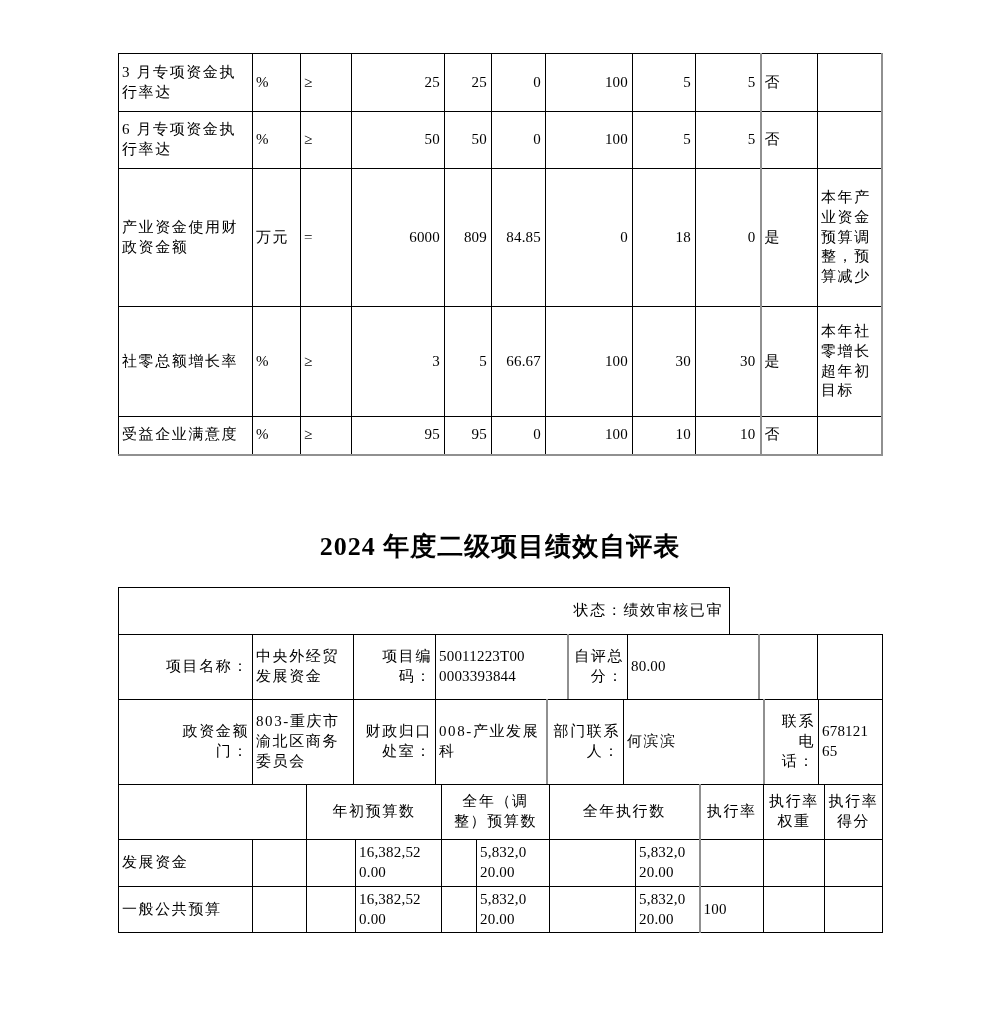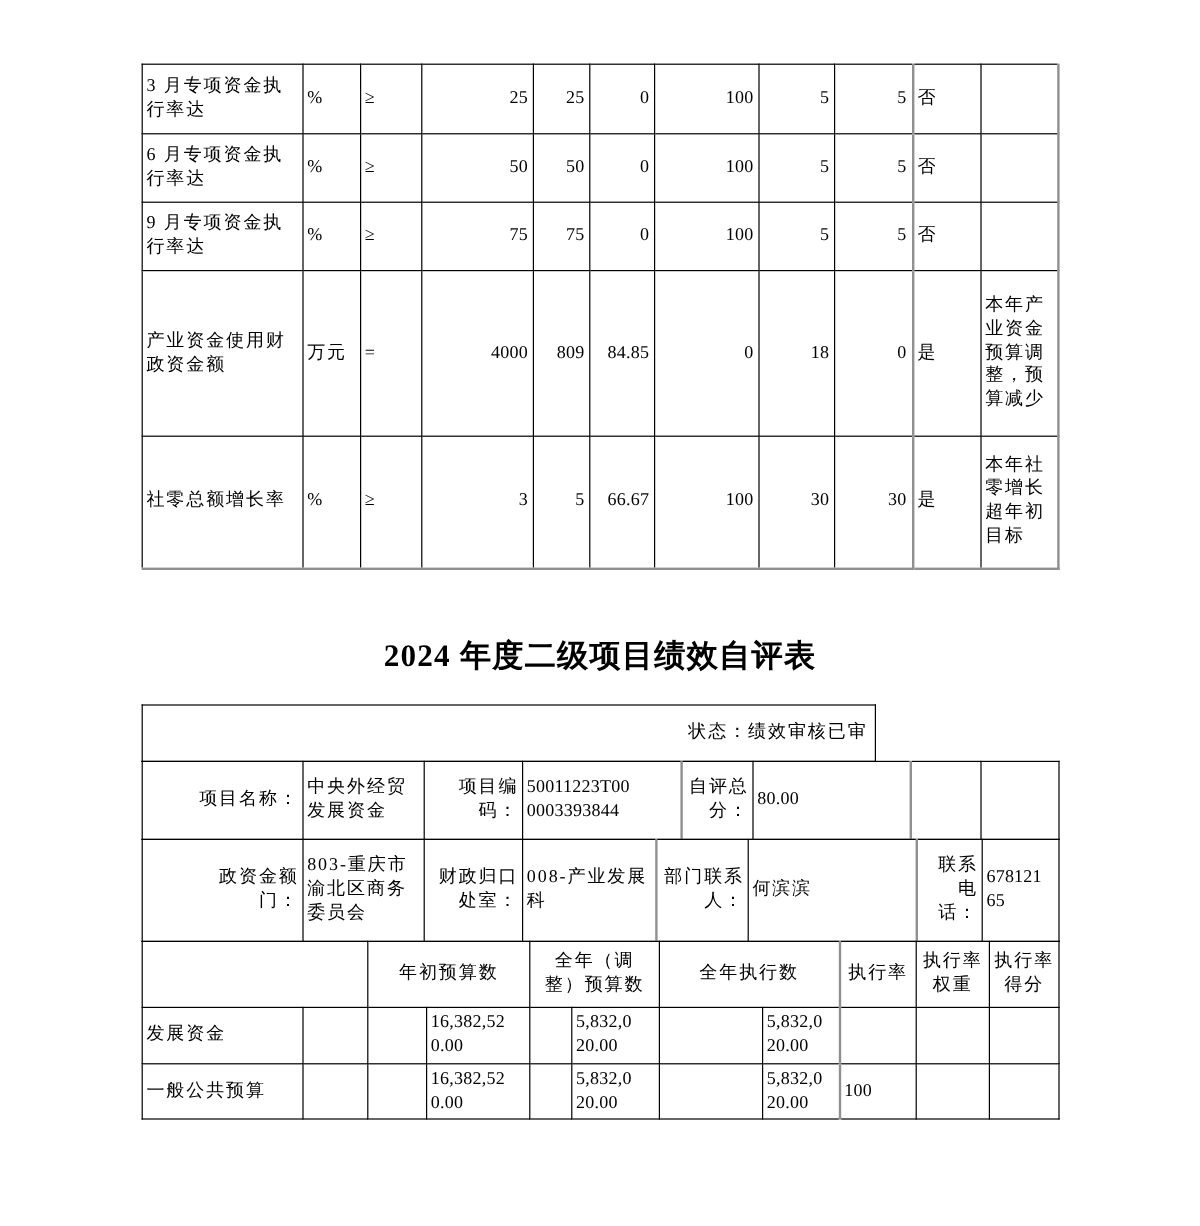--- a/index.html
+++ b/index.html
@@ -68,40 +68,26 @@
       <td>≥</td>
       <td class="num">50</td>
       <td class="num">50</td>
       <td class="num">0</td>
       <td class="num">100</td>
       <td class="num">5</td>
       <td class="num">5</td>
       <td class="flag">否</td>
       <td></td>
     </tr>
-    <tr style="height:57px">
-      <td>9 月专项资金执
-行率达</td>
-      <td>%</td>
-      <td>≥</td>
-      <td class="num">75</td>
-      <td class="num">75</td>
-      <td class="num">0</td>
-      <td class="num">100</td>
-      <td class="num">5</td>
-      <td class="num">5</td>
-      <td class="flag">否</td>
-      <td></td>
-    </tr>
     <tr style="height:138px">
       <td>产业资金使用财
 政资金额</td>
       <td>万元</td>
       <td>=</td>
-      <td class="num">4000</td>
+      <td class="num">6000</td>
       <td class="num">809</td>
       <td class="num">84.85</td>
       <td class="num">0</td>
       <td class="num">18</td>
       <td class="num">0</td>
       <td class="flag">是</td>
       <td>本年产
 业资金
 预算调
 整，预
@@ -115,20 +101,33 @@
       <td class="num">5</td>
       <td class="num">66.67</td>
       <td class="num">100</td>
       <td class="num">30</td>
       <td class="num">30</td>
       <td class="flag">是</td>
       <td>本年社
 零增长
 超年初
 目标</td>
+    </tr>
+    <tr style="height:38px">
+      <td>受益企业满意度</td>
+      <td>%</td>
+      <td>≥</td>
+      <td class="num">95</td>
+      <td class="num">95</td>
+      <td class="num">0</td>
+      <td class="num">100</td>
+      <td class="num">10</td>
+      <td class="num">10</td>
+      <td class="flag">否</td>
+      <td></td>
     </tr>
   </tbody>
     </table>
 </div>
 
 <div id="page-title">2024 年度二级项目绩效自评表</div>
 
 <div id="bottom-wrap">
 
   <table>

